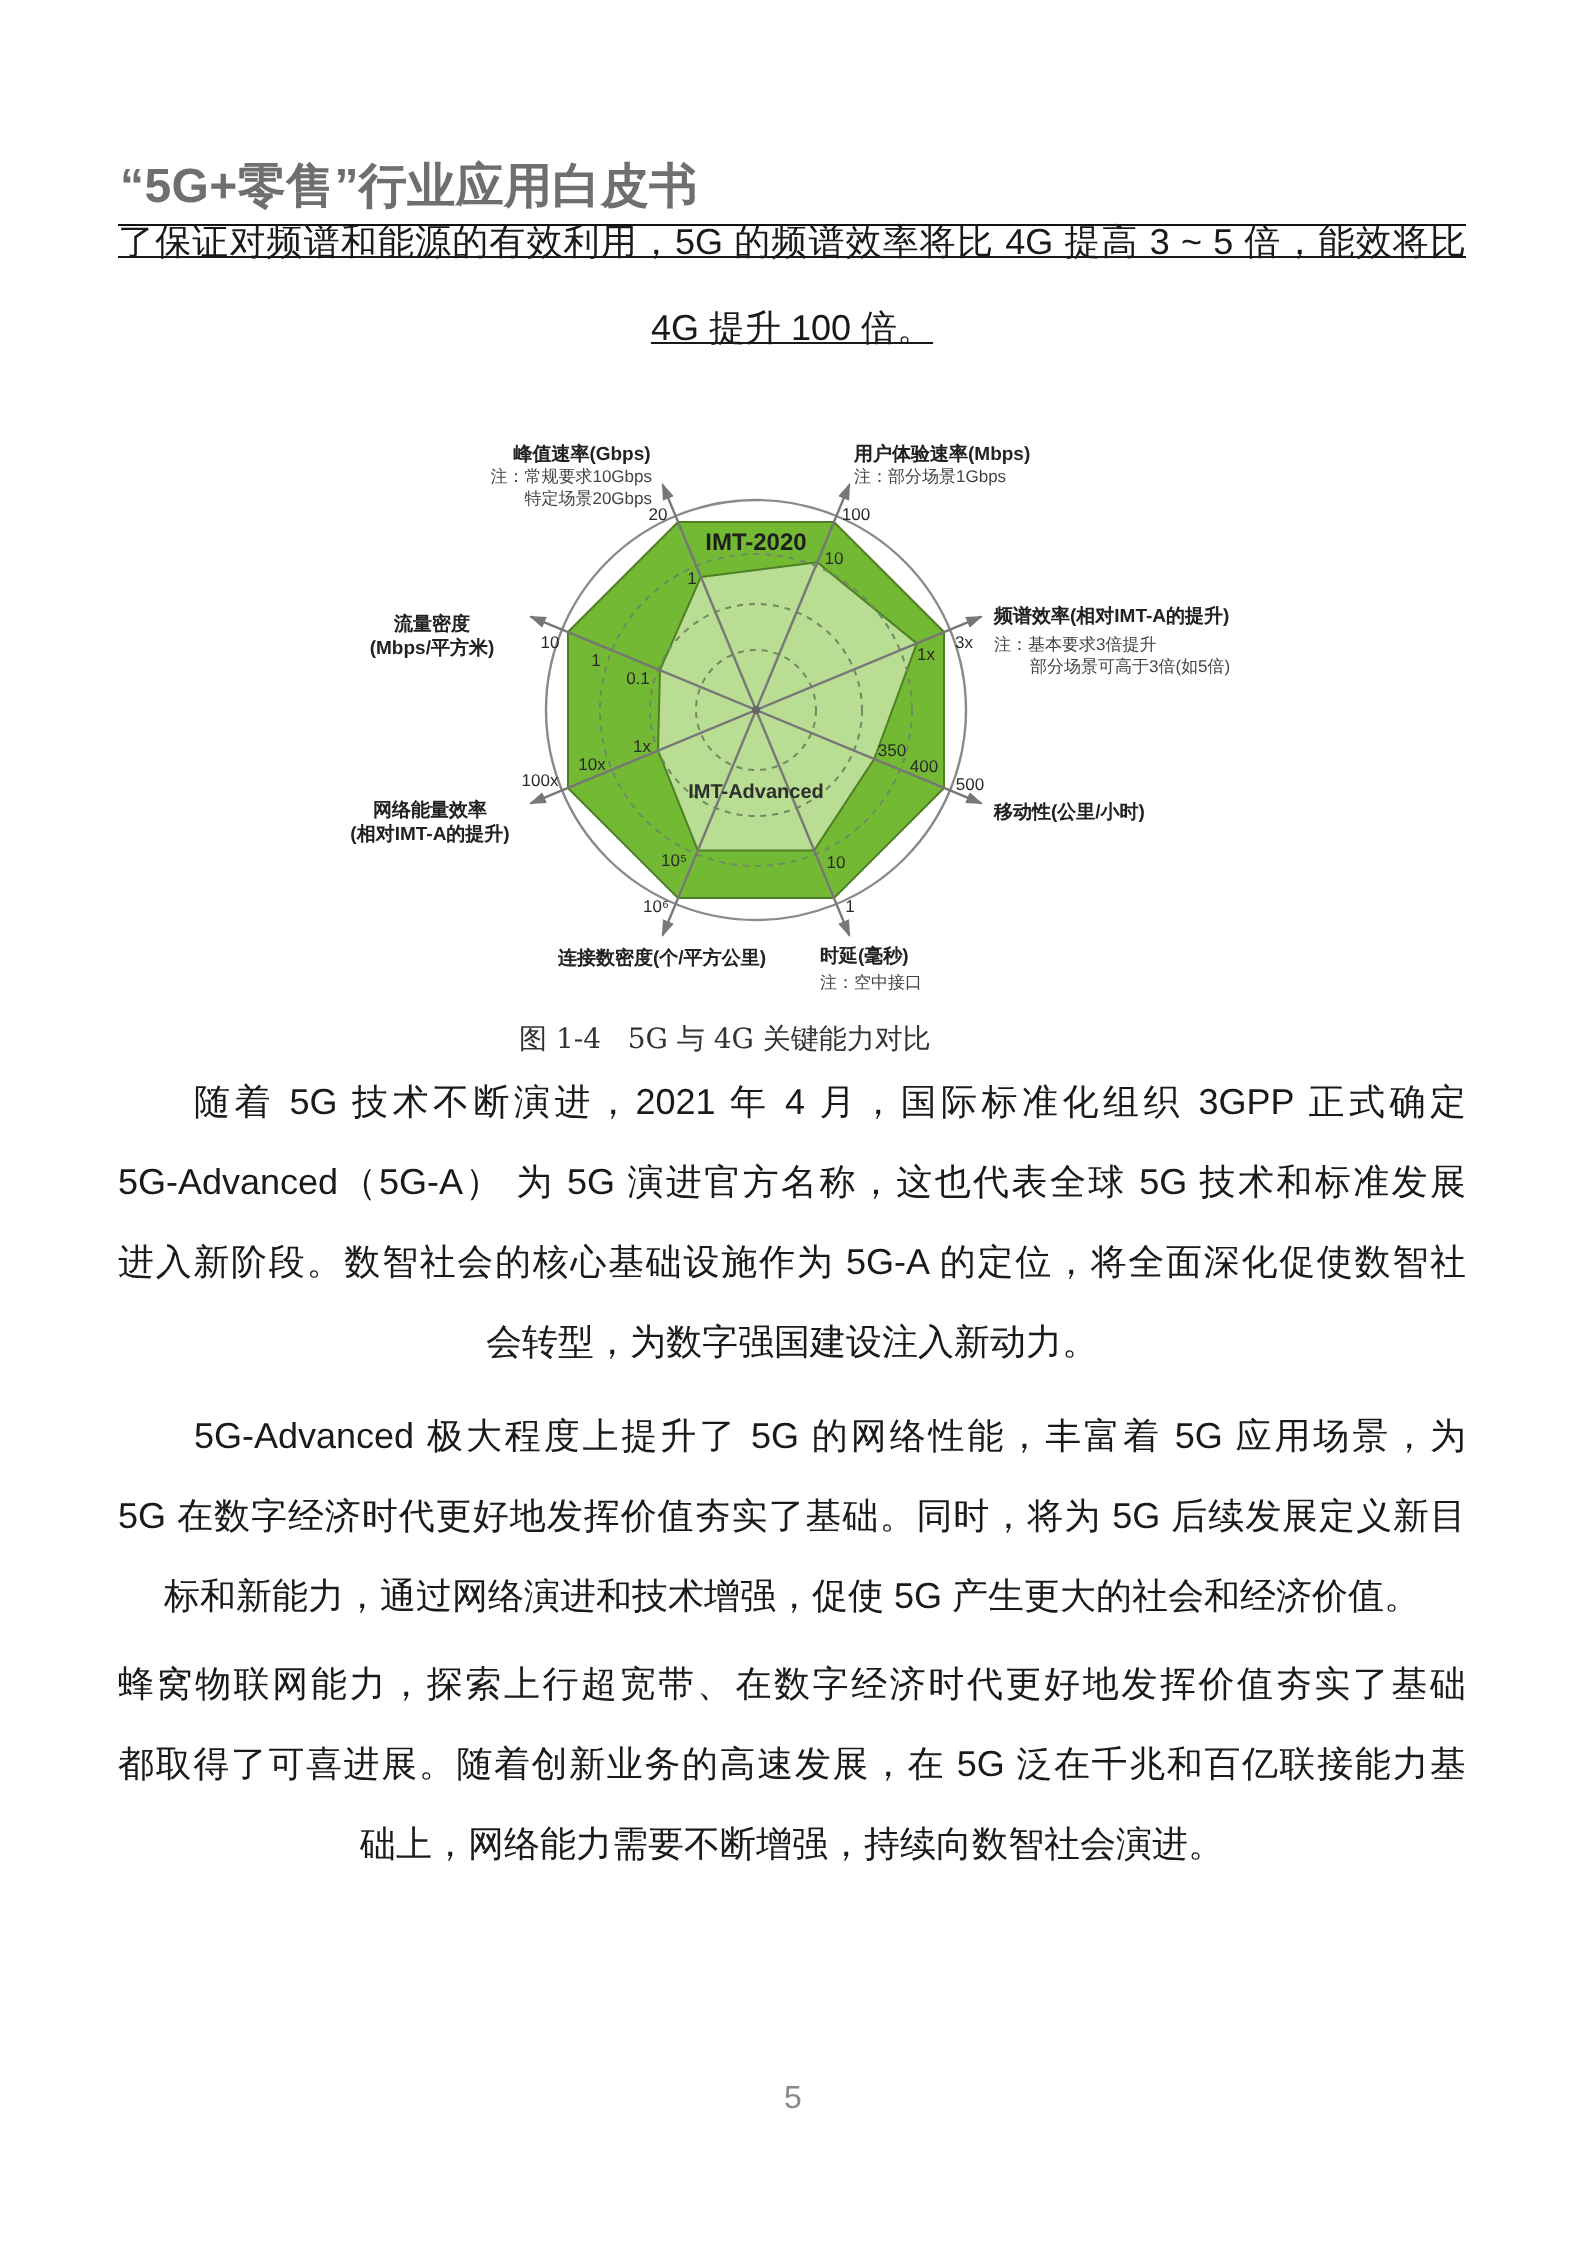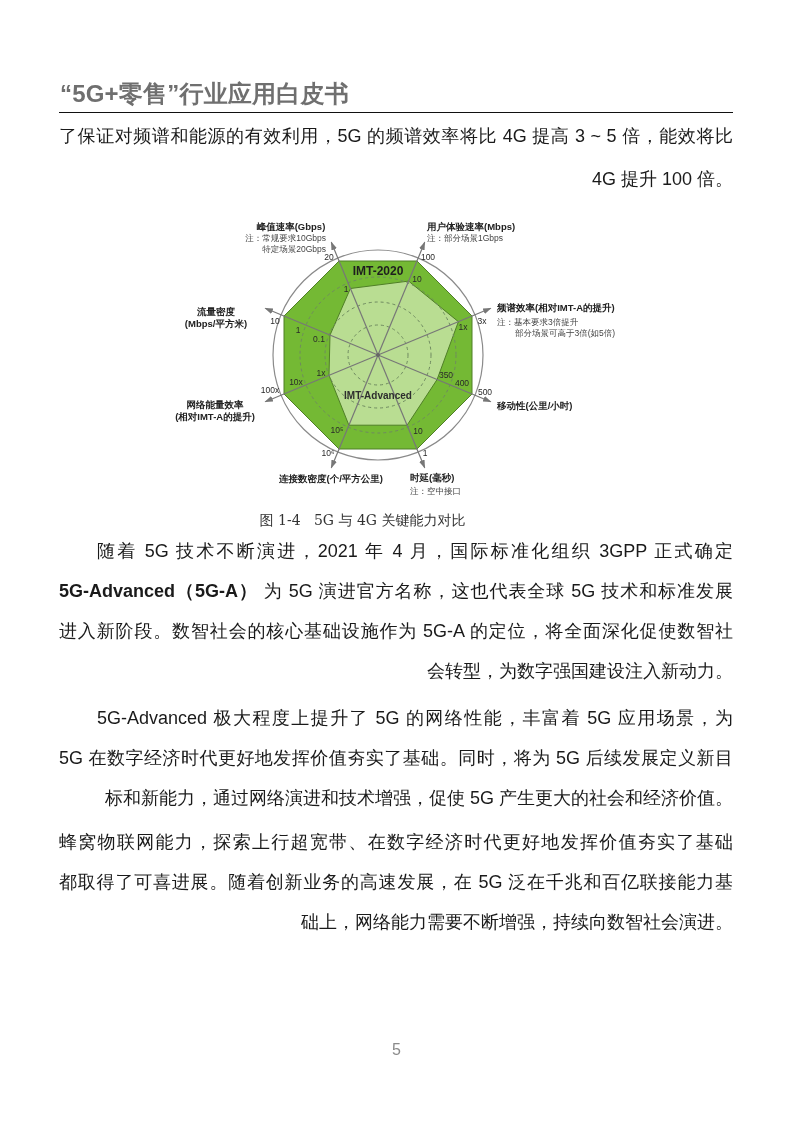--- a/index.html
+++ b/index.html
@@ -40,24 +40,24 @@
   .line {
     display: block;
     height: 40px;
     line-height: 40px;
     white-space: nowrap;
   }
   .line.full {
     text-align: justify;
     text-align-last: justify;
   }
-  .line.last { text-align: right; }
+  .line.last { text-align: center; }
   .line.indent { padding-left: 38px; }
   .intro .line { height: 43px; line-height: 43px; }
-  .bold { font-weight: bold; margin-top: 28px; }
+  .bold { font-weight: normal; margin-top: 28px; }
   .figure {
     position: absolute;
     left: 160px;
     top: 195px;
     width: 480px;
     height: 310px;
   }
   .figure svg { display: block; }
   .chart-text { font-family: "Liberation Sans", "DejaVu Sans", sans-serif; }
   .axis-title { font-size: 9.5px; font-weight: bold; fill: #222222; }
@@ -89,21 +89,21 @@
   }
 </style>
 </head>
 <body>
 
 <div class="page">
 
   <div class="doc-title">“5G+零售”行业应用白皮书</div>
   <div class="title-rule"></div>
 
-  <div class="text-block intro" style="top:115px;">
+  <div class="text-block intro" style="top:100px;text-decoration:underline;">
     <div class="line full">了保证对频谱和能源的有效利用，5G 的频谱效率将比 4G 提高 3 ~ 5 倍，能效将比</div>
     <div class="line last">4G 提升 100 倍。</div>
   </div>
 
   <div class="figure">
     <svg width="480" height="310" viewBox="160 195 480 310" xmlns="http://www.w3.org/2000/svg">
       <defs>
         <marker id="arrowhead" viewBox="0 0 10 10" refX="9" refY="5" markerWidth="7" markerHeight="7" orient="auto-start-reverse">
           <path d="M0,1.5 L10,5 L0,8.5 Z" fill="#777777"></path>
         </marker>

